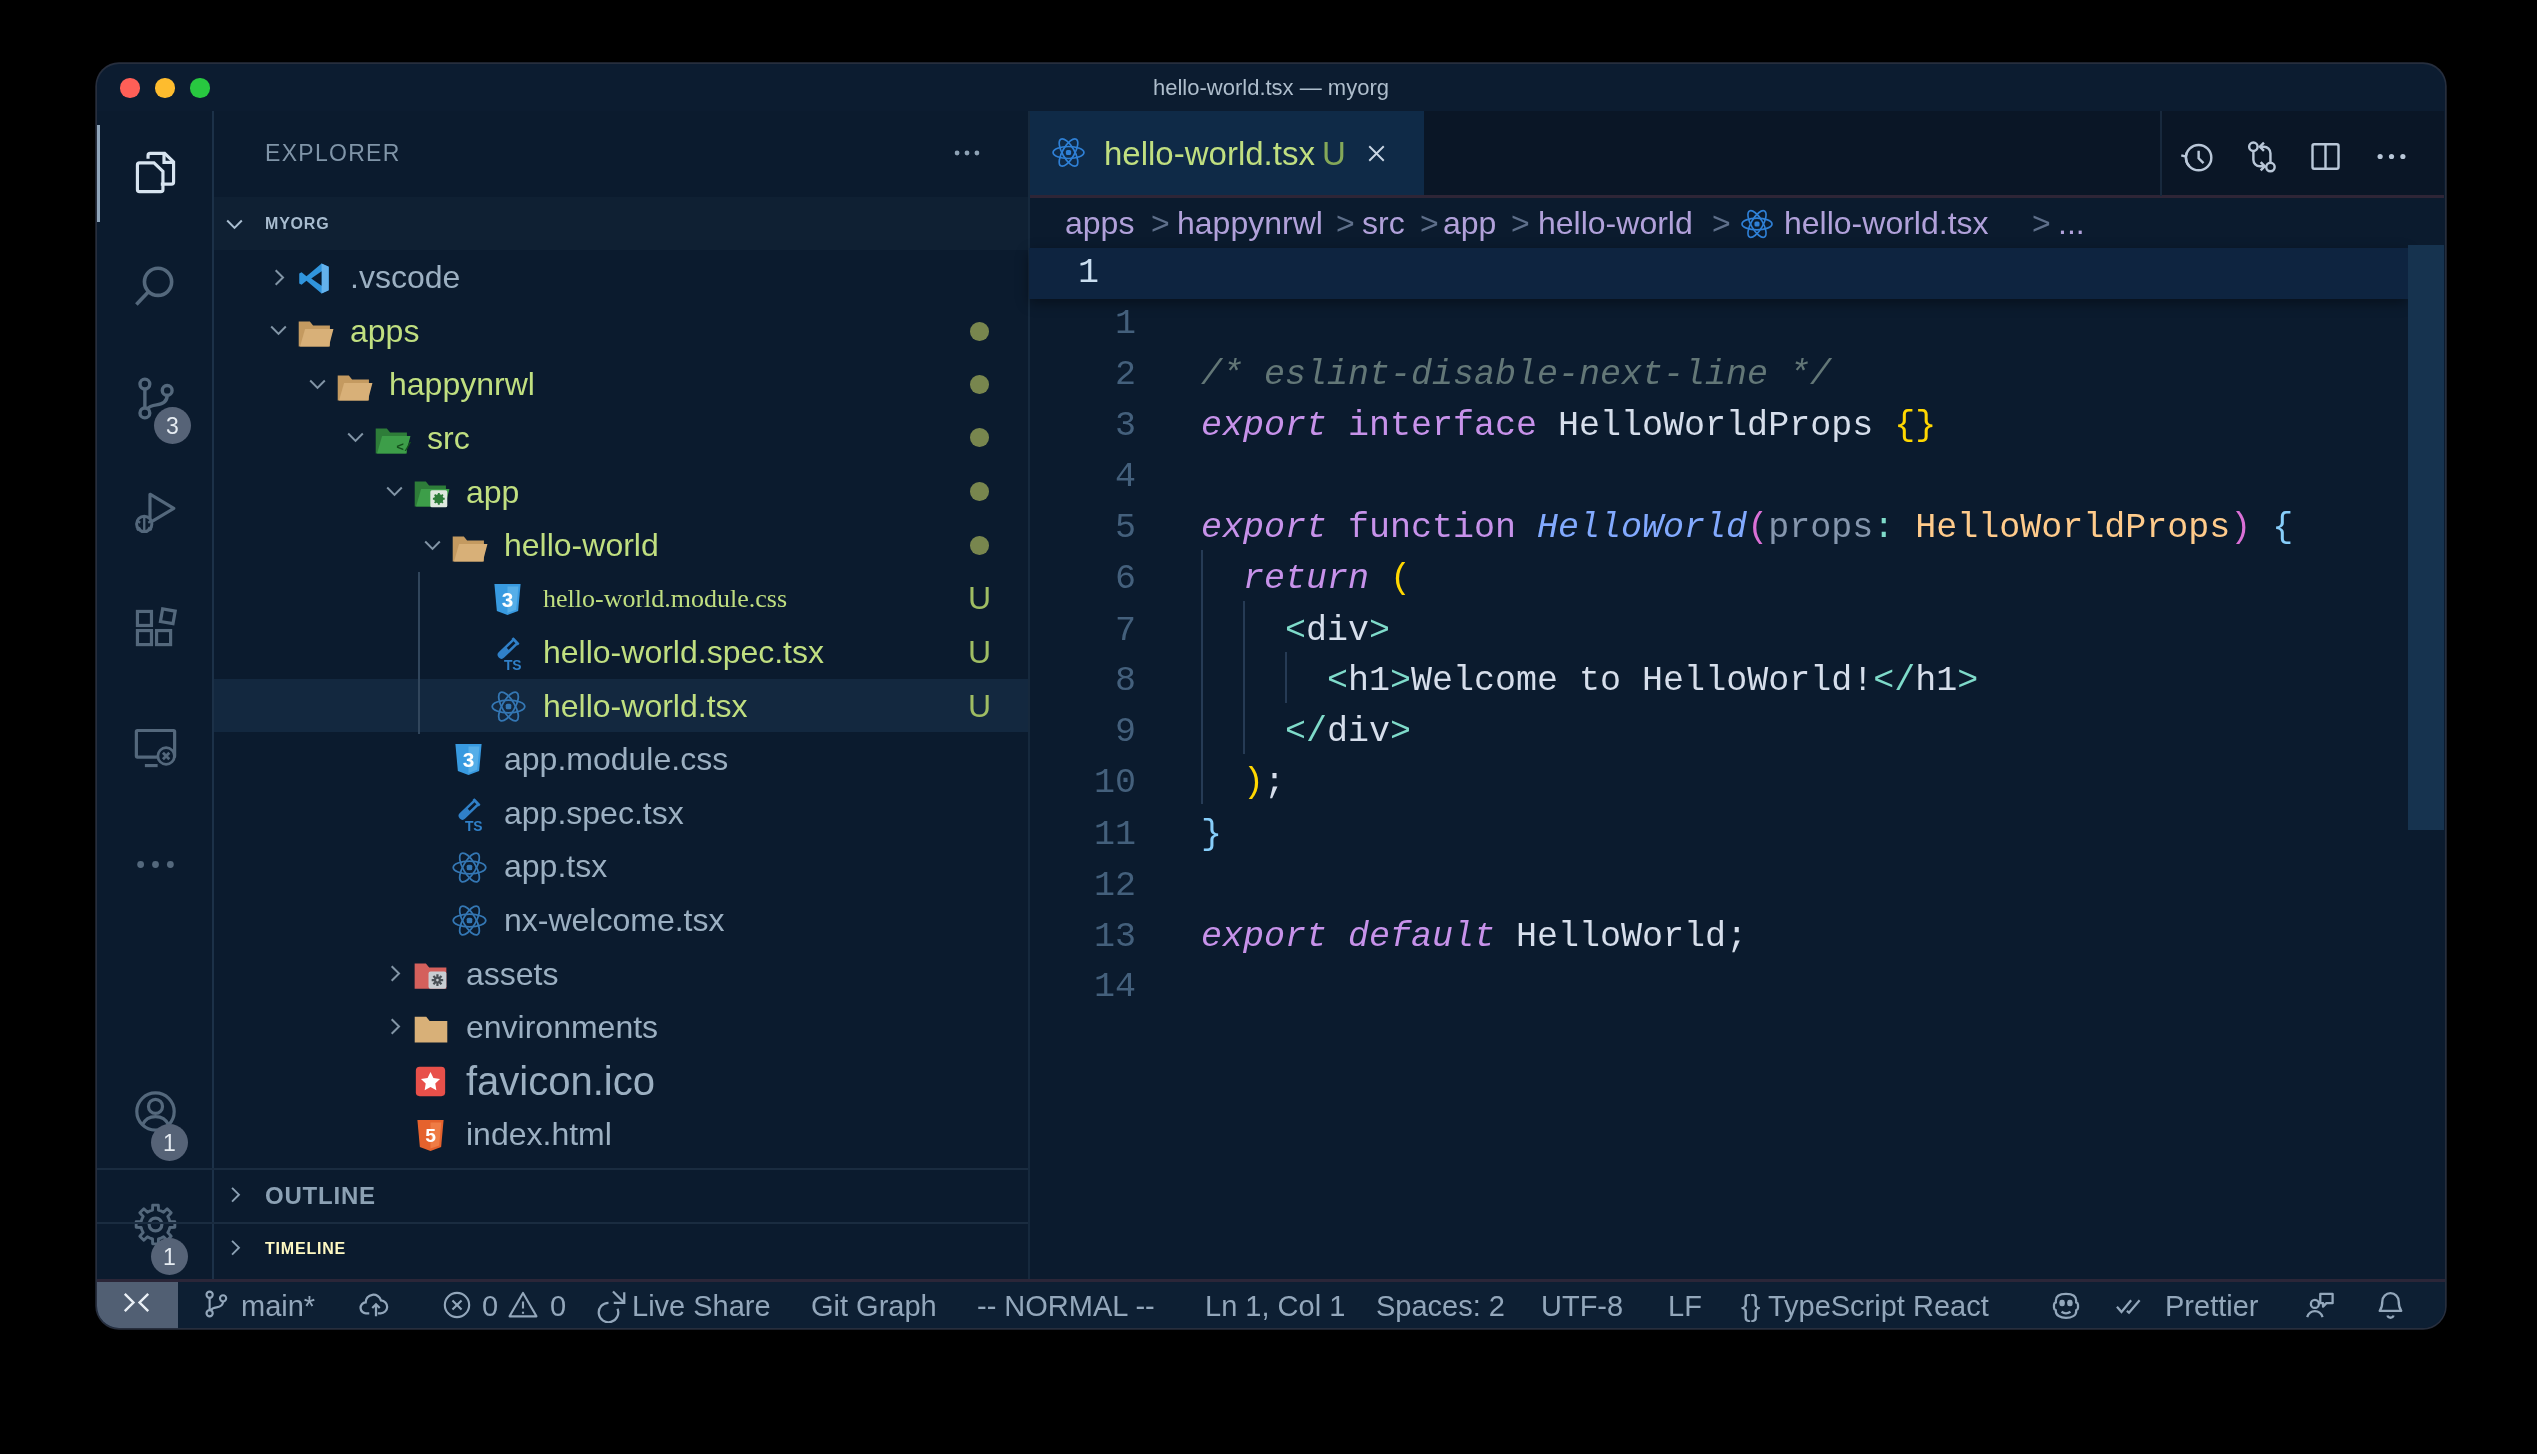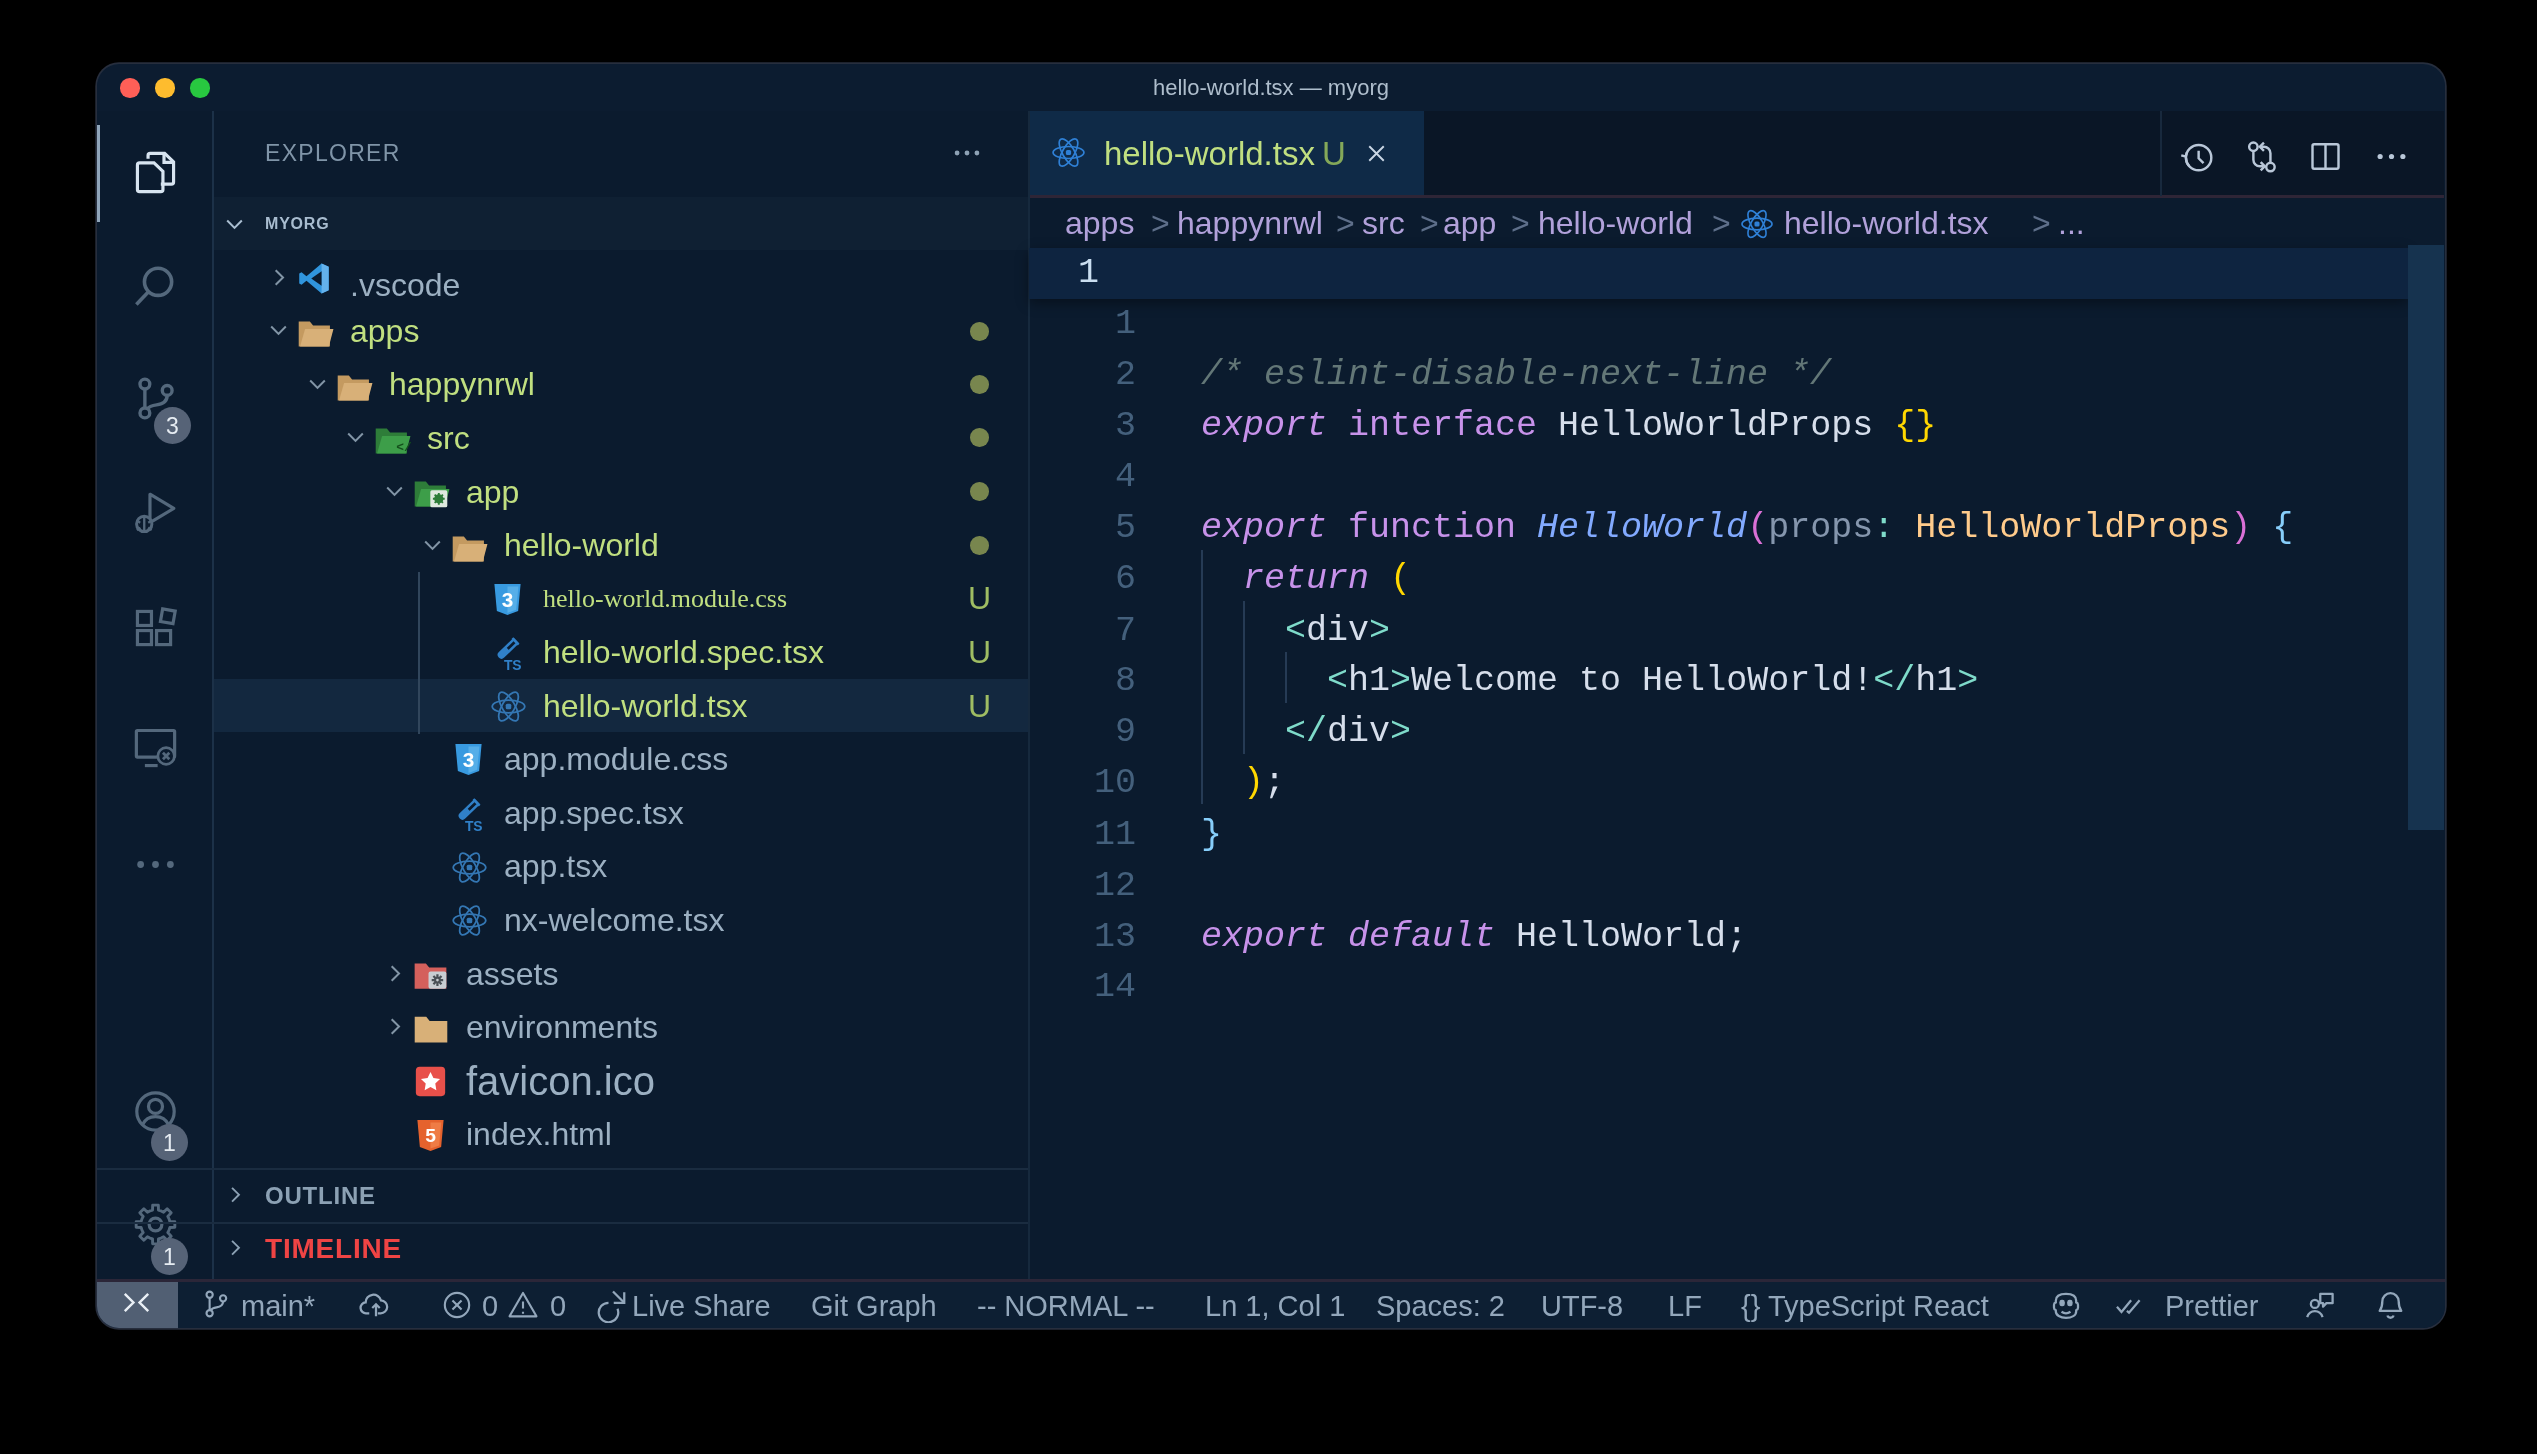--- a/index.html
+++ b/index.html
@@ -80,21 +80,21 @@
 <svg class="a" style="left:853px;top:72px" width="34" height="34" viewBox="0 0 24 24" fill="none">
       <circle cx="5" cy="12" r="1.7" fill="#8ea2b5"></circle>
       <circle cx="12" cy="12" r="1.7" fill="#8ea2b5"></circle>
       <circle cx="19" cy="12" r="1.7" fill="#8ea2b5"></circle>
     </svg>
 <div class="a" style="left:117px;top:133px;width:814px;height:53px;background:#0f2033;"></div>
 <svg class="a" style="left:124px;top:147px" width="27" height="27" viewBox="0 0 24 24" fill="none">
       <path d="M5.5 8.5l6.5 6.5 6.5-6.5" stroke="#a8bccf" stroke-width="1.8"></path>
     </svg>
 <div class="a" style="left:168px;top:136px;height:48px;line-height:48px;font-size:16px;color:#a8bccf;white-space:pre;font-weight:bold;letter-spacing:0.8px">MYORG</div>
-<div class="a" style="left:253px;top:188px;height:51px;line-height:51px;font-size:32px;color:#9cb0c2;white-space:pre;margin-top:8px;">.vscode</div>
+<div class="a" style="left:253px;top:188px;height:51px;line-height:51px;font-size:32px;color:#9cb0c2;white-space:pre;">.vscode</div>
 <svg class="a" style="left:168px;top:200px" width="27" height="27" viewBox="0 0 24 24" fill="none">
       <path d="M9.5 5.5l6.5 6.5-6.5 6.5" stroke="#8295a6" stroke-width="1.8"></path>
     </svg>
 <svg class="a" style="left:199px;top:196px" width="37" height="37" viewBox="0 0 24 24" fill="none">
       <path d="M16.6 2.2 21.2 4.4V19.6L16.6 21.8 6.8 13.5 3.6 16 2.1 15.2V8.8L3.6 8l3.2 2.5z" fill="#3095dd"></path>
       <path d="M16.6 2.2 21.2 4.4V19.6L16.6 21.8z" fill="#64b2ec"></path>
       <path d="M16.6 7.3 9.9 12l6.7 4.7z" fill="#0b1b2e"></path>
       <path d="M2.1 8.8 12.2 16.9l-1.9 1.5L2.1 11z" fill="#0b1b2e" opacity="0"></path>
     </svg>
 <div class="a" style="left:253px;top:242px;height:51px;line-height:51px;font-size:32px;color:#c0df80;white-space:pre;">apps</div>
@@ -240,21 +240,21 @@
 <div class="a" style="left:321px;top:508px;width:1.7px;height:162px;background:#31465c;"></div>
 <div class="a" style="left:0px;top:1104px;width:931px;height:1.7px;background:#1a2c40;"></div>
 <svg class="a" style="left:125px;top:1118px" width="25.4" height="25.4" viewBox="0 0 24 24" fill="none">
       <path d="M9.5 5.5l6.5 6.5-6.5 6.5" stroke="#8ca1b4" stroke-width="1.8"></path>
     </svg>
 <div class="a" style="left:168px;top:1108px;height:47px;line-height:47px;font-size:24px;color:#8ca1b4;white-space:pre;font-weight:bold;letter-spacing:0.8px">OUTLINE</div>
 <div class="a" style="left:0px;top:1158px;width:931px;height:1.7px;background:#1a2c40;"></div>
 <svg class="a" style="left:125px;top:1171px" width="25.4" height="25.4" viewBox="0 0 24 24" fill="none">
       <path d="M9.5 5.5l6.5 6.5-6.5 6.5" stroke="#8ca1b4" stroke-width="1.8"></path>
     </svg>
-<div class="a" style="left:168px;top:1161px;height:47px;line-height:47px;font-size:28px;color:#ef4444;white-space:pre;font-weight:bold;letter-spacing:0.8px">TIMELINE</div>
+<div class="a" style="left:168px;top:1161px;height:47px;line-height:47px;font-size:16px;color:#fef9c3;white-space:pre;font-weight:bold;letter-spacing:0.8px">TIMELINE</div>
 <svg class="a" style="left:953px;top:70px" width="37" height="37" viewBox="0 0 24 24" fill="none">
       <g stroke="#2f80d6" stroke-width="1.1" fill="none">
         <ellipse cx="12" cy="12" rx="10" ry="3.9"></ellipse>
         <ellipse cx="12" cy="12" rx="10" ry="3.9" transform="rotate(60 12 12)"></ellipse>
         <ellipse cx="12" cy="12" rx="10" ry="3.9" transform="rotate(120 12 12)"></ellipse>
       </g>
       <rect x="10.3" y="10.3" width="3.4" height="3.4" rx="1" fill="#2f80d6"></rect>
     </svg>
 <div class="a" style="left:1007px;top:66px;height:47px;line-height:47px;font-size:33px;color:#c0df80;white-space:pre;">hello-world.tsx</div>
 <div class="a" style="left:1225px;top:66px;height:47px;line-height:47px;font-size:33px;color:#84a859;white-space:pre;">U</div>

